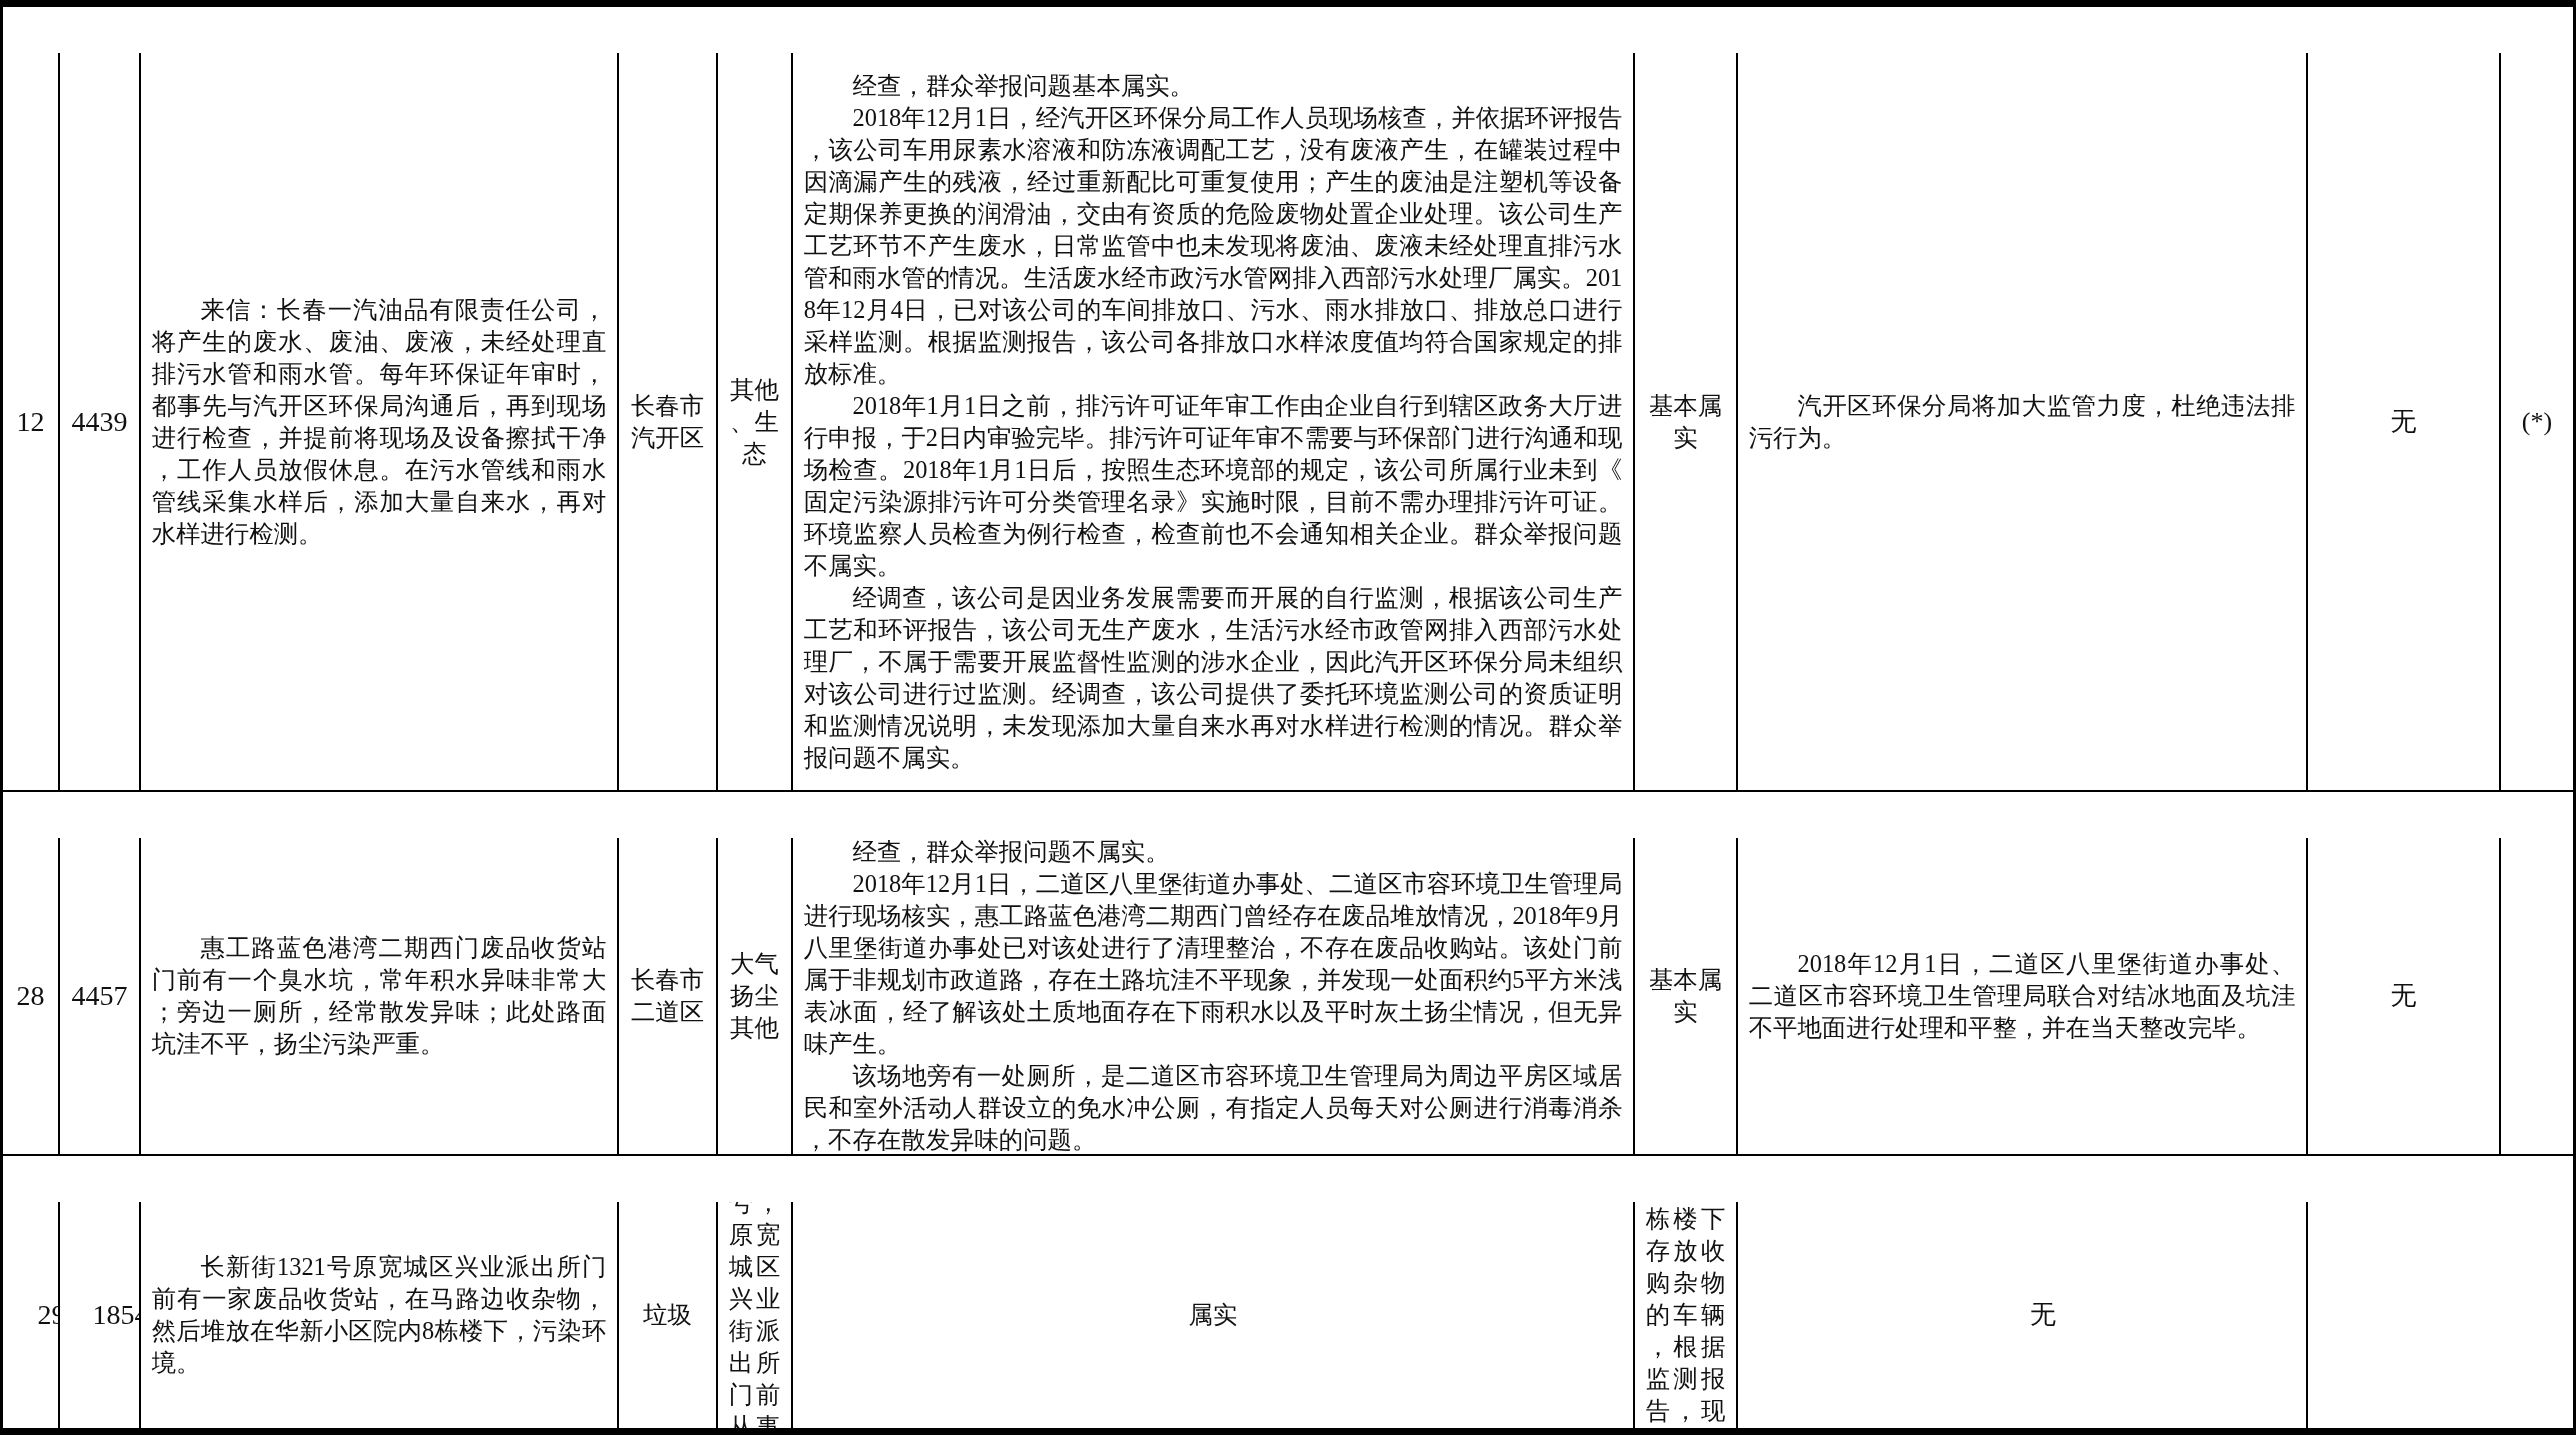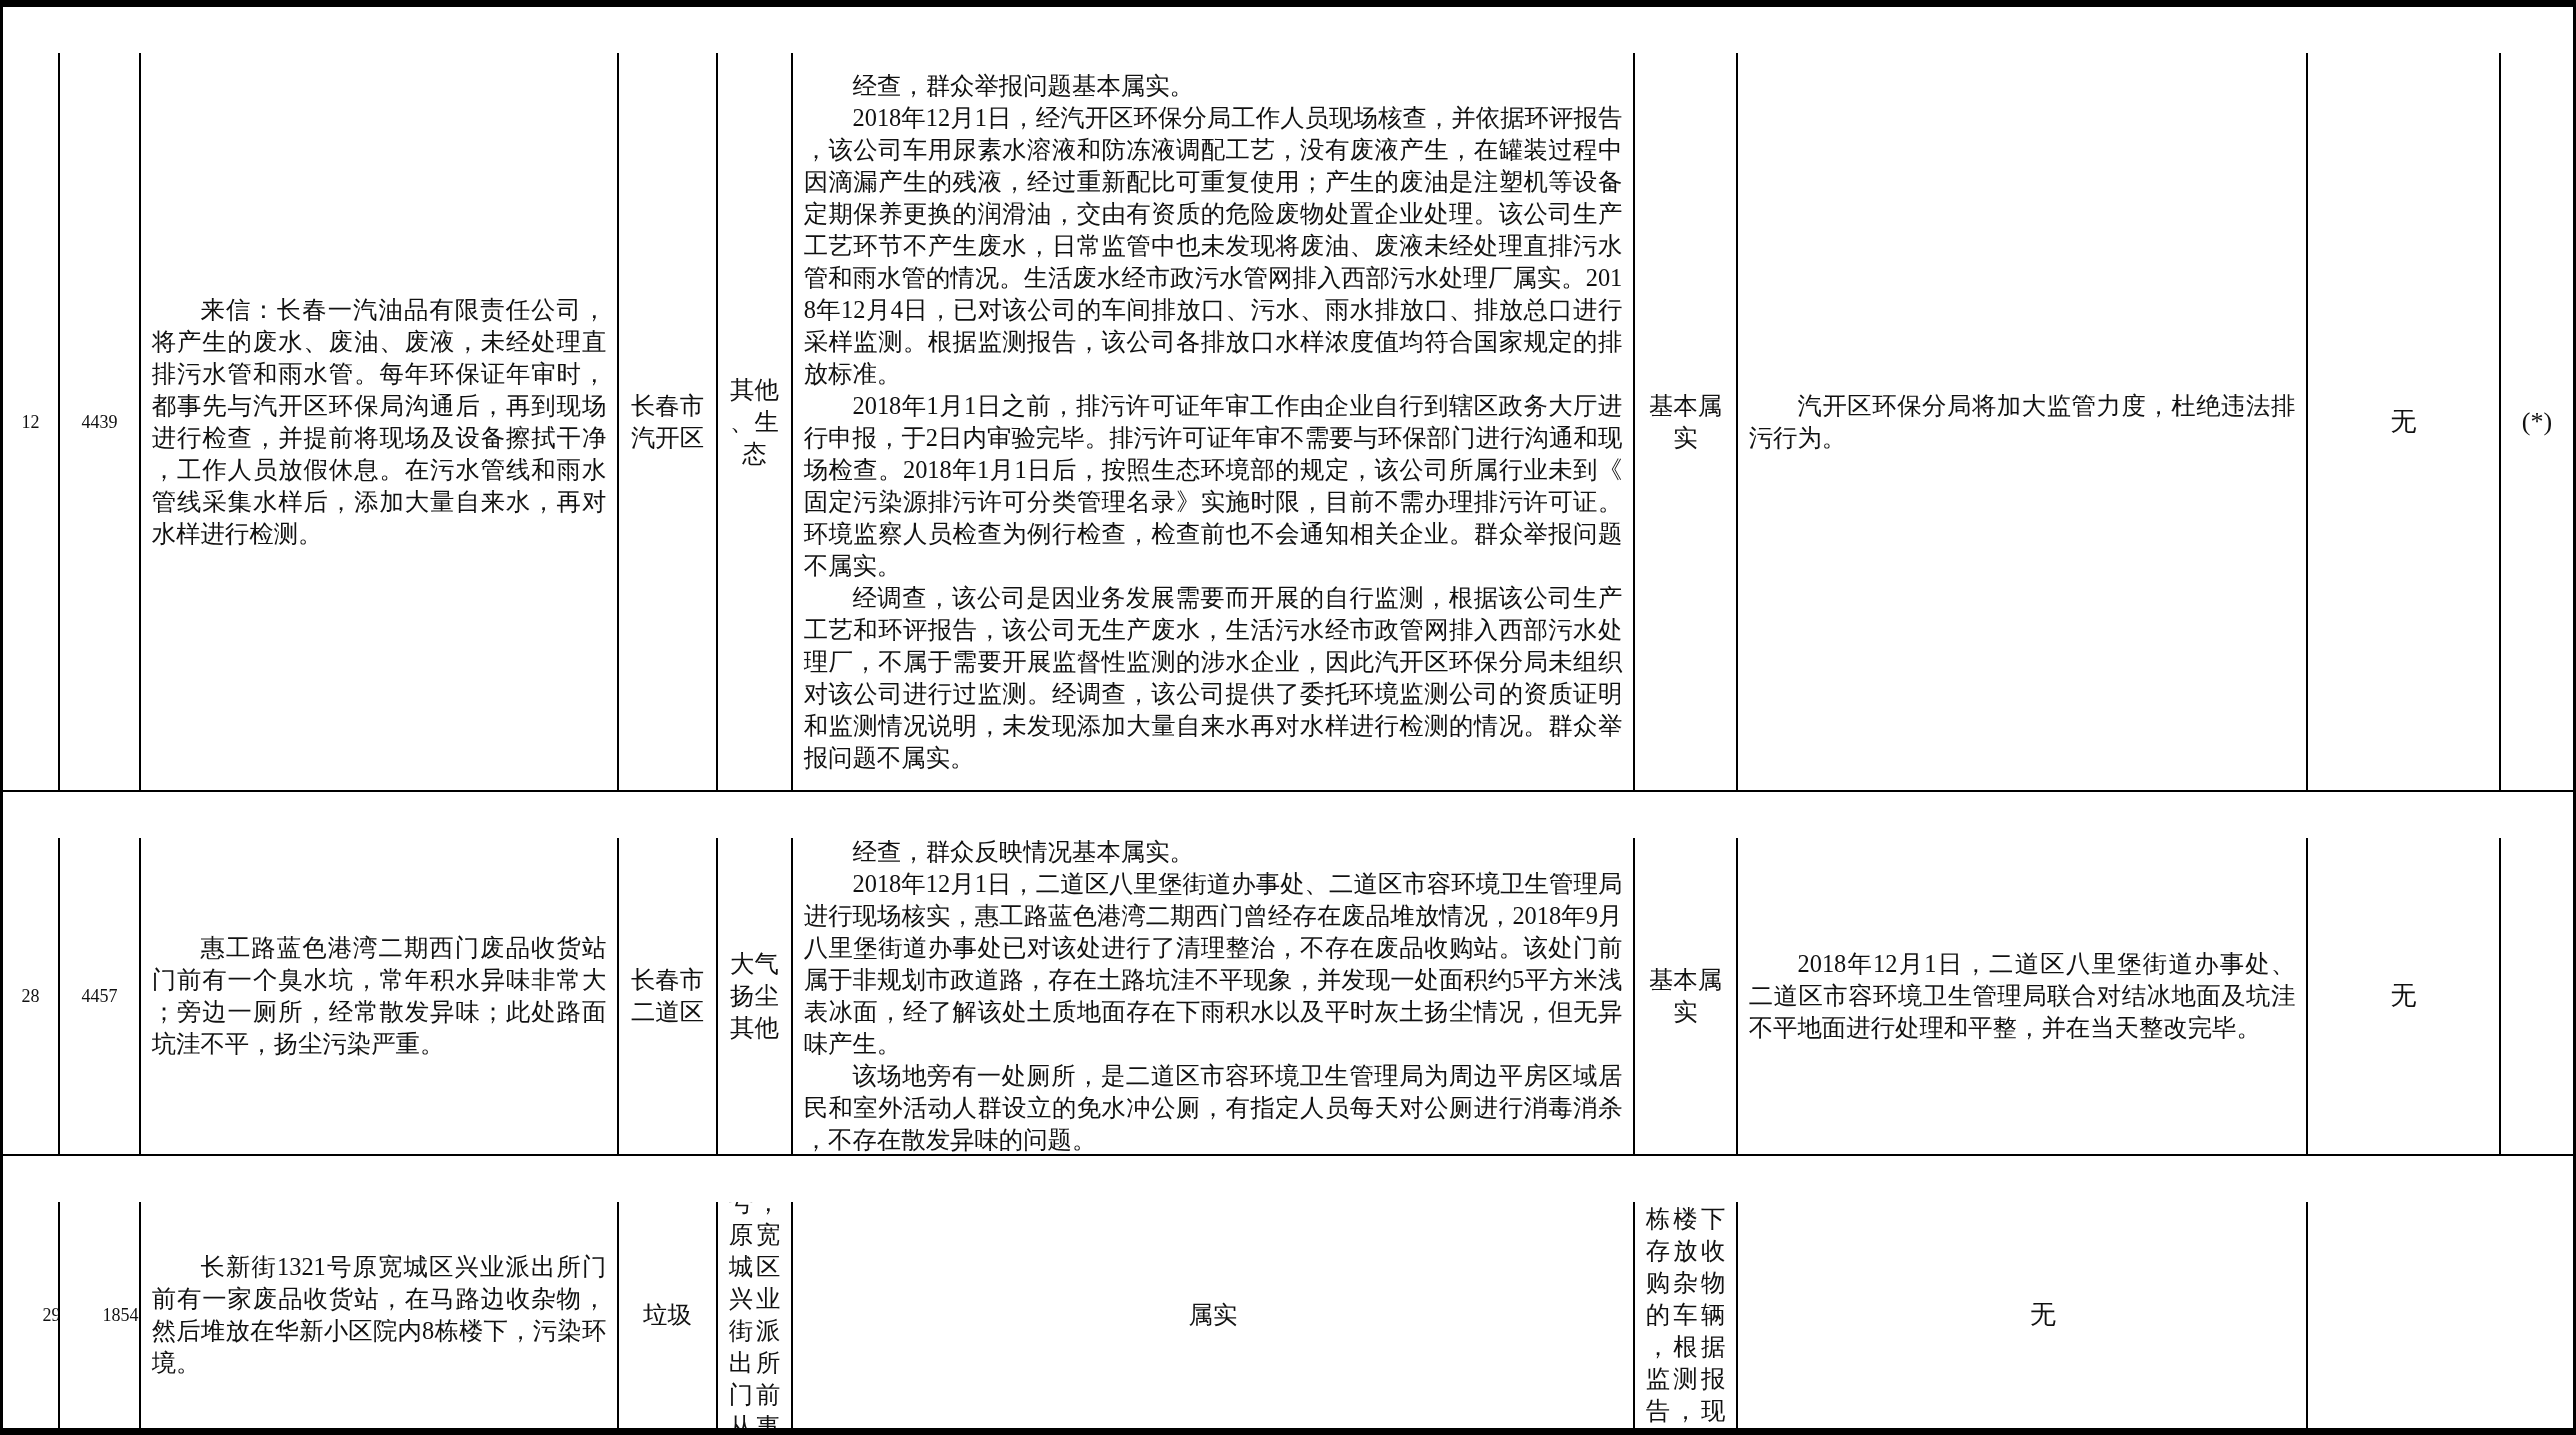--- a/index.html
+++ b/index.html
@@ -36,21 +36,21 @@
     flex-direction: column;
     justify-content: center;
     align-items: center;
     overflow: hidden;
     font-size: 24.4px;
     line-height: 32px;
     margin-top: 46px;
   }
   .cell.last-col { border-right: none; }
   .cell.last-row { border-bottom: none; padding-left: 42px; }
-  .cell.num { font-size: 18px; }
+  .cell.num { font-size: 28px; }
   .cell.small-wrap {
     align-items: stretch;
     text-align: center;
     line-break: anywhere;
     padding: 3.1px 10.7px;
   }
   .cell.small-wrap3 {
     align-items: stretch;
     text-align: center;
     line-break: anywhere;
@@ -95,21 +95,21 @@
     <div class="cell center-glyph last-col">(*)</div>
 
     <div class="cell num">28</div>
     <div class="cell num">4457</div>
     <div class="cell textblock">
         <p>惠工路蓝色港湾二期西门废品收货站门前有一个臭水坑，常年积水异味非常大；旁边一厕所，经常散发异味；此处路面坑洼不平，扬尘污染严重。</p>
       </div>
     <div class="cell small-wrap3">长春市二道区</div>
     <div class="cell small-wrap">大气扬尘其他</div>
     <div class="cell textblock">
-        <p>经查，群众反映情况基本属实。</p>
+        <p>经查，群众举报问题不属实。</p>
         <p>2018年12月1日，二道区八里堡街道办事处、二道区市容环境卫生管理局进行现场核实，惠工路蓝色港湾二期西门曾经存在废品堆放情况，2018年9月八里堡街道办事处已对该处进行了清理整治，不存在废品收购站。该处门前属于非规划市政道路，存在土路坑洼不平现象，并发现一处面积约5平方米浅表冰面，经了解该处土质地面存在下雨积水以及平时灰土扬尘情况，但无异味产生。</p>
         <p>该场地旁有一处厕所，是二道区市容环境卫生管理局为周边平房区域居民和室外活动人群设立的免水冲公厕，有指定人员每天对公厕进行消毒消杀，不存在散发异味的问题。</p>
       </div>
     <div class="cell small-wrap3">基本属实</div>
     <div class="cell textblock">
         <p>2018年12月1日，二道区八里堡街道办事处、二道区市容环境卫生管理局联合对结冰地面及坑洼不平地面进行处理和平整，并在当天整改完毕。</p>
       </div>
     <div class="cell center-glyph">无</div>
     <div class="cell center-glyph last-col"></div>
 

